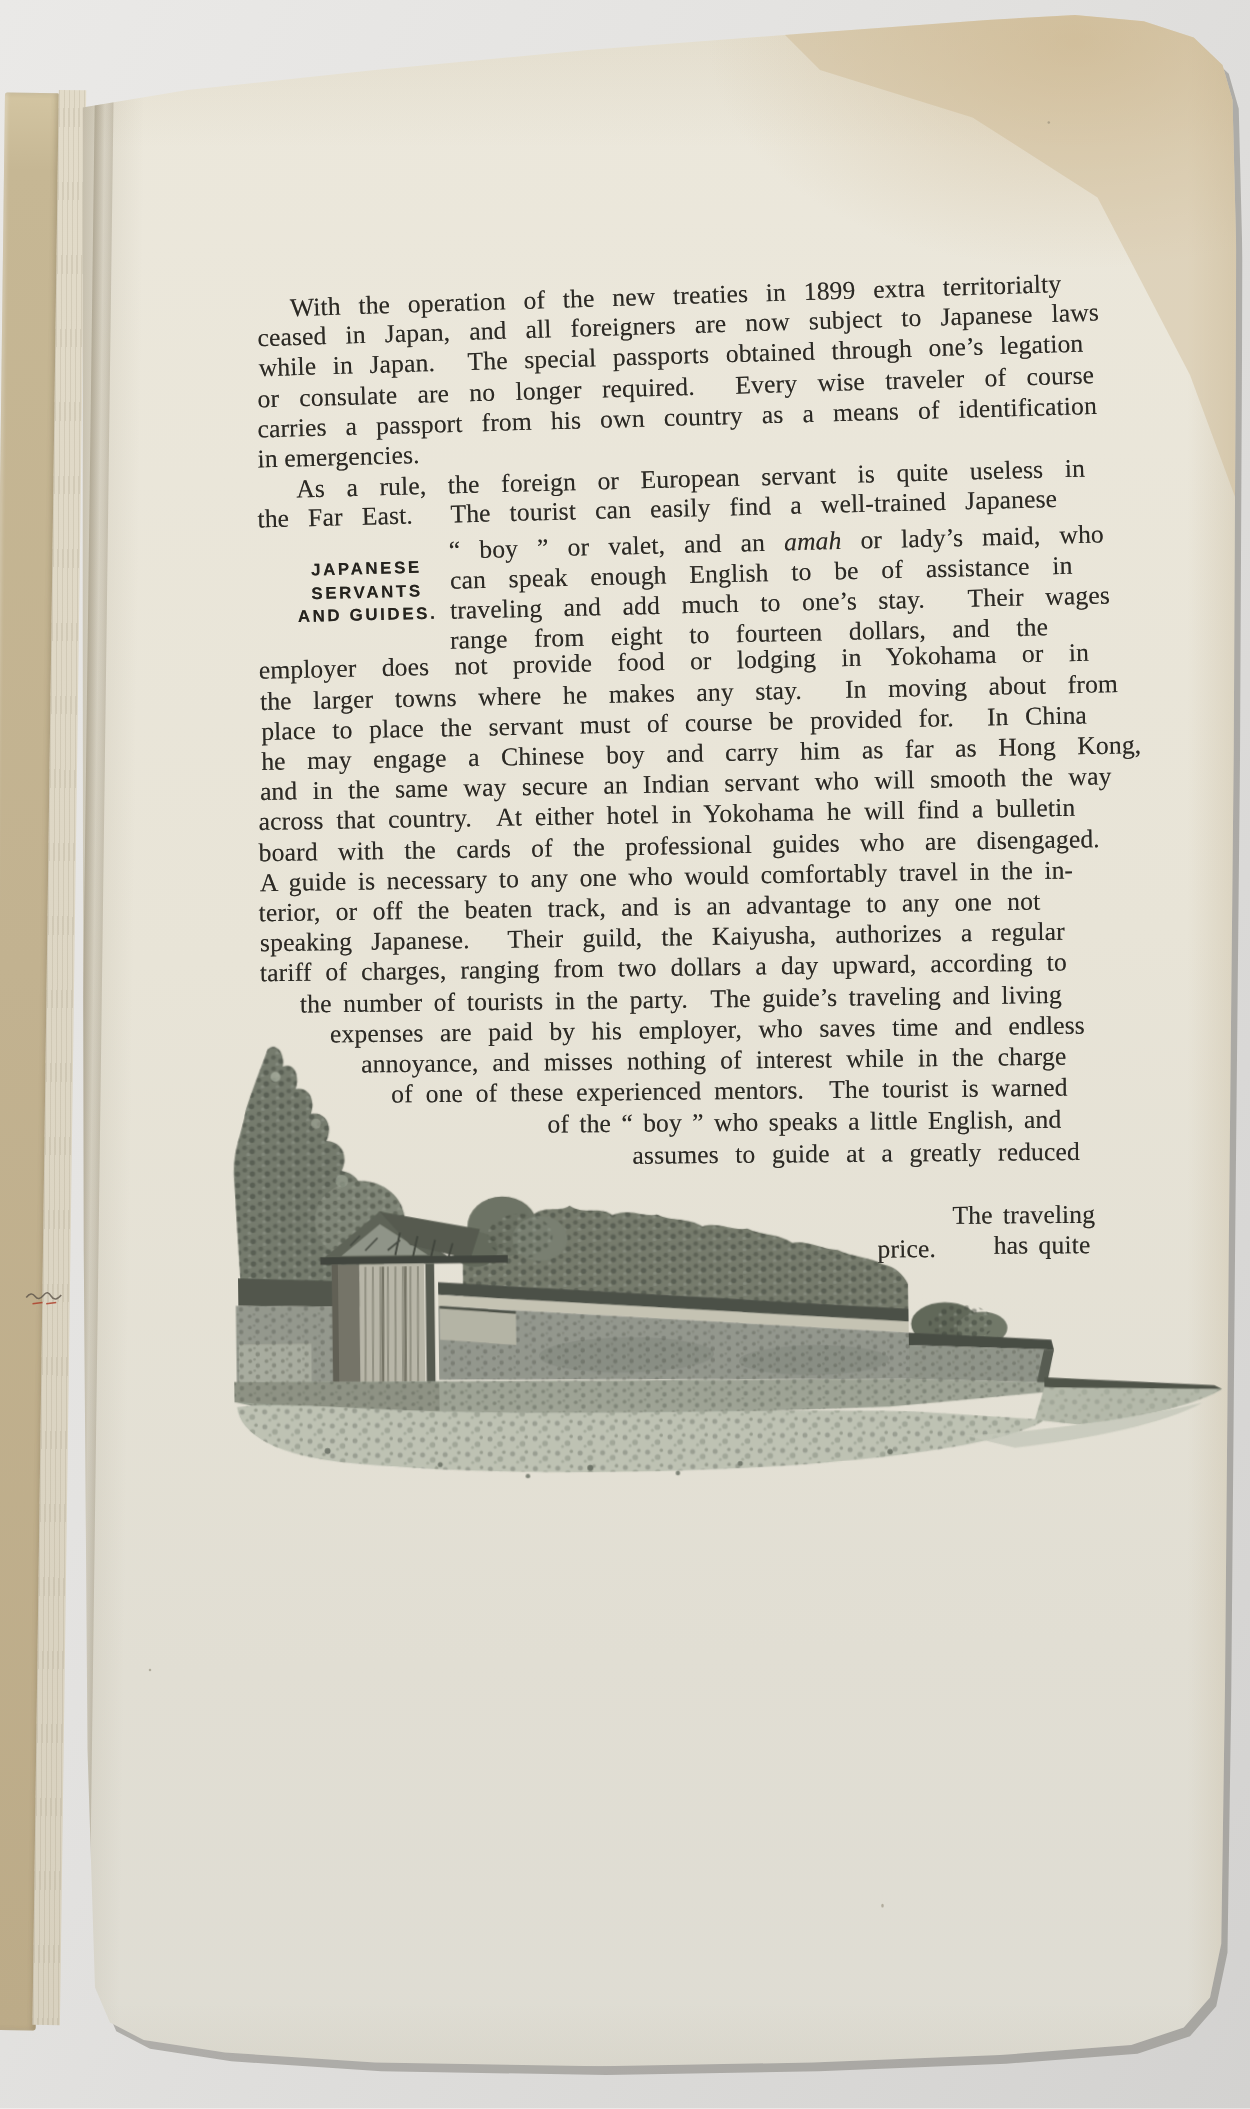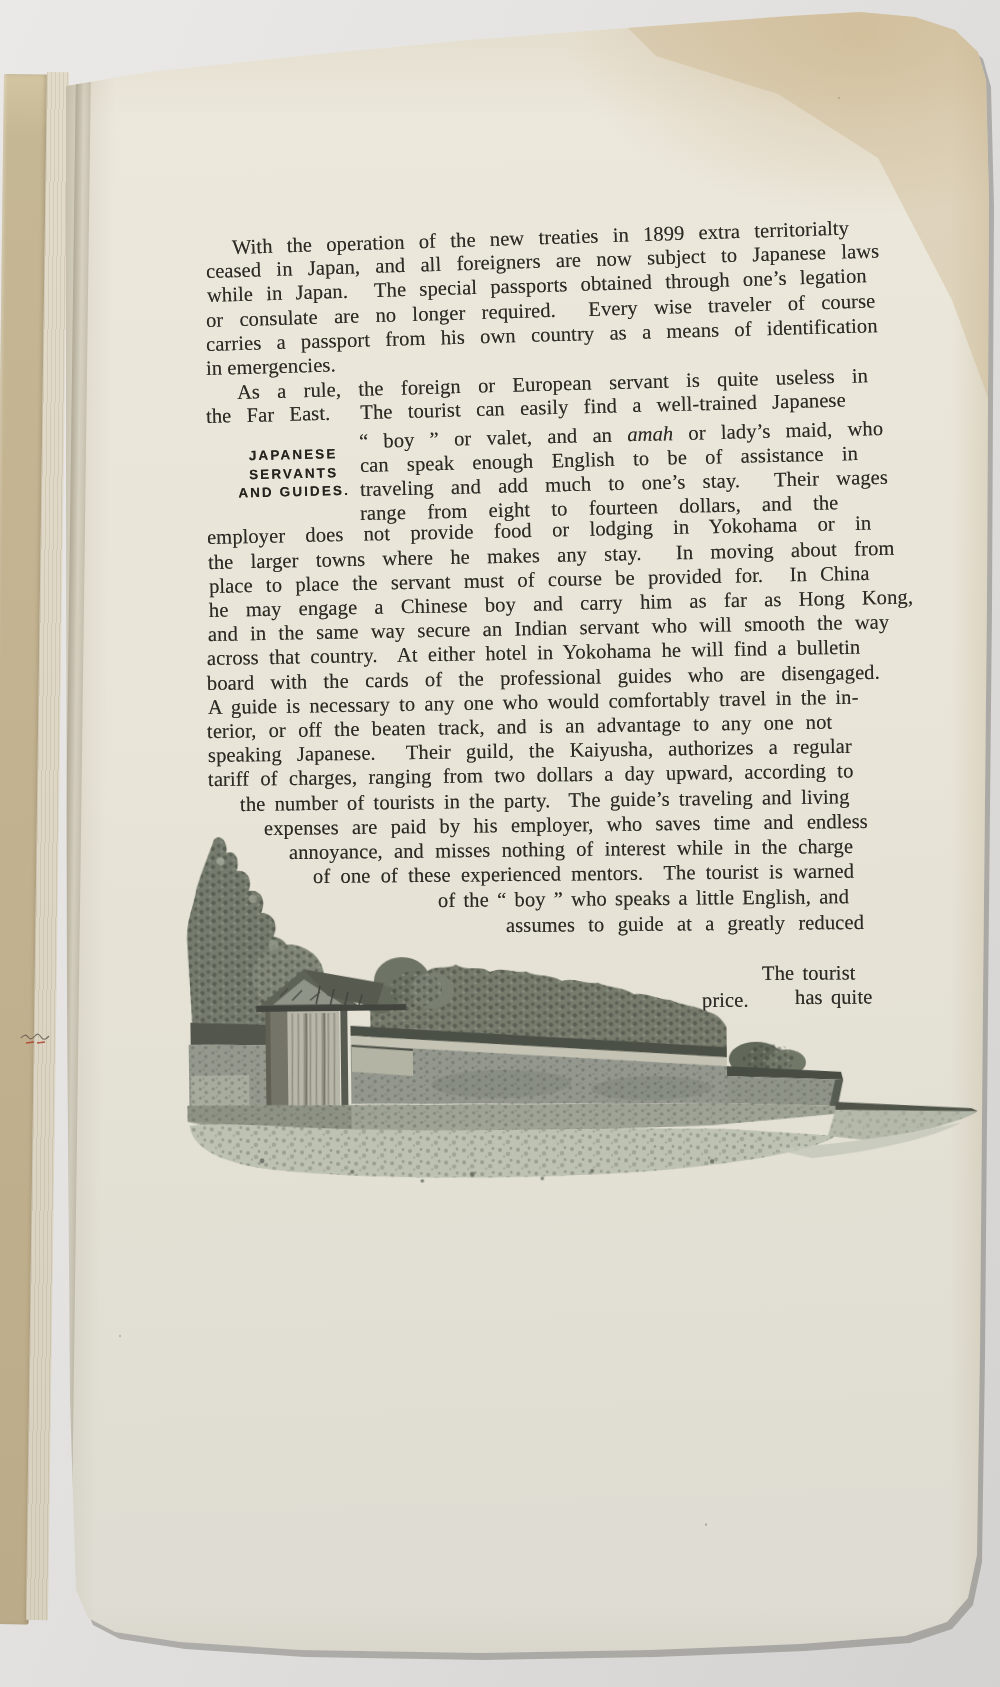--- a/index.html
+++ b/index.html
@@ -130,21 +130,21 @@
     <div class="ln" style="left:207px;top:720px;transform:rotate(-0.86deg);word-spacing:7px;">terior, or off the beaten track, and is an advantage to any one not</div>
     <div class="ln" style="left:208px;top:744px;transform:rotate(-0.82deg);word-spacing:10px;">speaking Japanese.  Their guild, the Kaiyusha, authorizes a regular</div>
     <div class="ln" style="left:208px;top:768px;transform:rotate(-0.77deg);word-spacing:6px;">tariff of charges, ranging from two dollars a day upward, according to</div>
     <div class="ln" style="left:240px;top:793px;transform:rotate(-0.72deg);word-spacing:4px;">the number of tourists in the party.  The guide’s traveling and living</div>
     <div class="ln" style="left:264px;top:817px;transform:rotate(-0.68deg);word-spacing:8px;">expenses are paid by his employer, who saves time and endless</div>
     <div class="ln" style="left:289px;top:841px;transform:rotate(-0.63deg);word-spacing:6px;">annoyance, and misses nothing of interest while in the charge</div>
     <div class="ln" style="left:313px;top:865px;transform:rotate(-0.58deg);word-spacing:5px;">of one of these experienced mentors.  The tourist is warned</div>
     <div class="ln" style="left:438px;top:889px;transform:rotate(-0.54deg);word-spacing:3px;">of the “ boy ” who speaks a little English, and</div>
     <div class="ln" style="left:506px;top:914px;transform:rotate(-0.49deg);word-spacing:8px;">assumes to guide at a greatly reduced</div>
     <div class="ln" style="left:702px;top:973px;transform:rotate(-0.44deg);margin-top:16px;">price.</div>
-    <div class="ln" style="left:762px;top:962px;transform:rotate(-0.40deg);word-spacing:3px;">The tourist</div>
+    <div class="ln" style="left:762px;top:962px;transform:rotate(-0.40deg);word-spacing:3px;">The traveling</div>
     <div class="ln" style="left:795px;top:986px;transform:rotate(-0.35deg);word-spacing:3px;">has quite</div>
 
     <svg class="illus" viewBox="0 0 812 368">
       <defs>
         <pattern id="leaf" width="12" height="9" patternUnits="userSpaceOnUse">
           <circle cx="2.5" cy="2.5" r="1.9" fill="#3e443a" opacity=".5"></circle>
           <circle cx="8.5" cy="5.5" r="2.2" fill="#2f352c" opacity=".45"></circle>
           <circle cx="5.5" cy="8" r="1.4" fill="#9ba295" opacity=".4"></circle>
         </pattern>
         <pattern id="stone" width="13" height="9" patternUnits="userSpaceOnUse">

